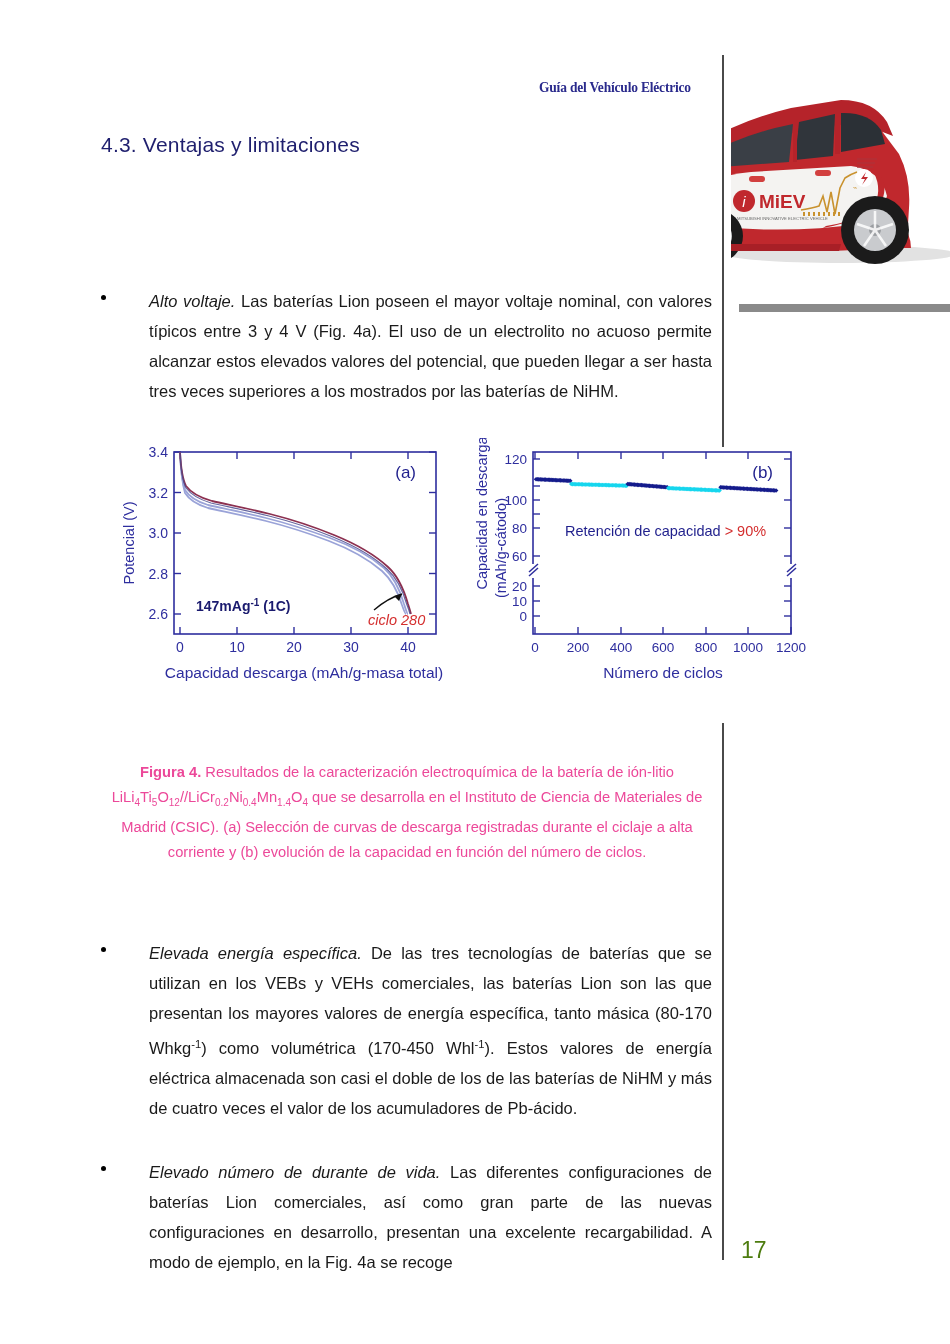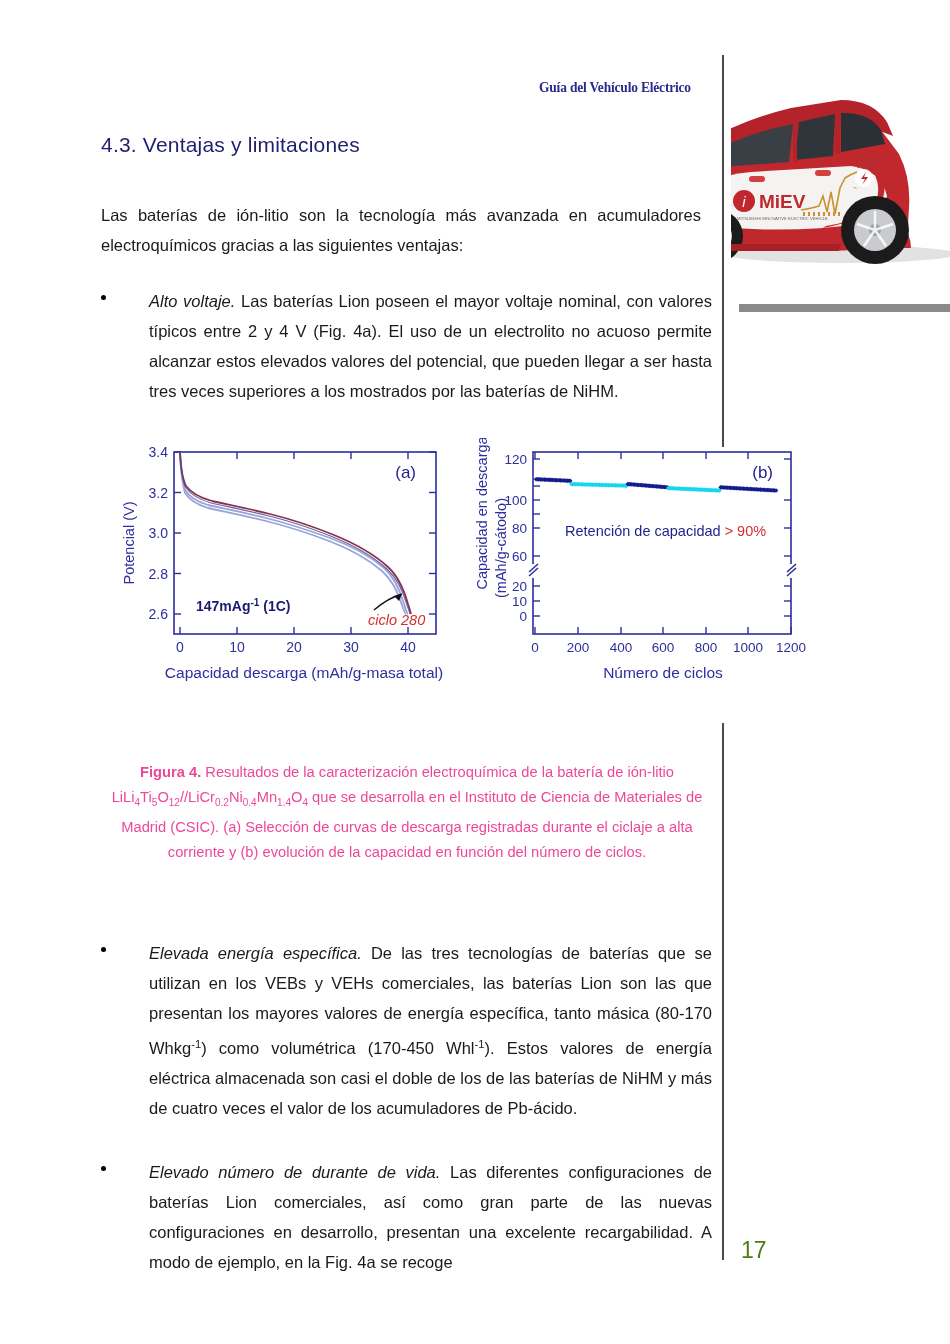--- a/index.html
+++ b/index.html
@@ -176,26 +176,25 @@
         <circle cx="-14" cy="178" r="26" fill="#1b1b1b"></circle>
         <circle cx="-14" cy="178" r="15" fill="#c9cbce"></circle>
 
         <path d="M -30 186 L 110 186 L 108 193 L -30 193 Z" fill="#a81f26"></path>
       </svg>
     </div>
   </div>
 
   <div class="h-section">4.3. Ventajas y limitaciones</div>
 
-  <div class="para intro">Las baterías de ión-litio son la tecnología más avanzada en acumuladores electroquímicos gracias a las siguientes ventajas:</div>
 
   <div class="bullet-row b1">
     <span class="bullet-dot"></span>
     <div class="bullet-text">
-      <i>Alto voltaje.</i><span> Las baterías Lion poseen el mayor voltaje nominal, con valores típicos entre 2 y 4 V  (Fig. 4a).  El uso de un electrolito no acuoso permite alcanzar estos elevados valores del potencial, que pueden llegar a ser hasta tres veces superiores a los mostrados por las baterías de NiHM.</span>
+      <i>Alto voltaje.</i><span> Las baterías Lion poseen el mayor voltaje nominal, con valores típicos entre 3 y 4 V  (Fig. 4a).  El uso de un electrolito no acuoso permite alcanzar estos elevados valores del potencial, que pueden llegar a ser hasta tres veces superiores a los mostrados por las baterías de NiHM.</span>
     </div>
   </div>
 
   <div class="figure-area">
 
     <svg class="chart chart-a" width="345" height="265" viewBox="0 0 345 265">
 
       <rect x="58" y="14" width="262" height="182" fill="none" stroke="#2e2e9e" stroke-width="1.6"></rect>
 
       <g stroke="#2e2e9e" stroke-width="1.4">

